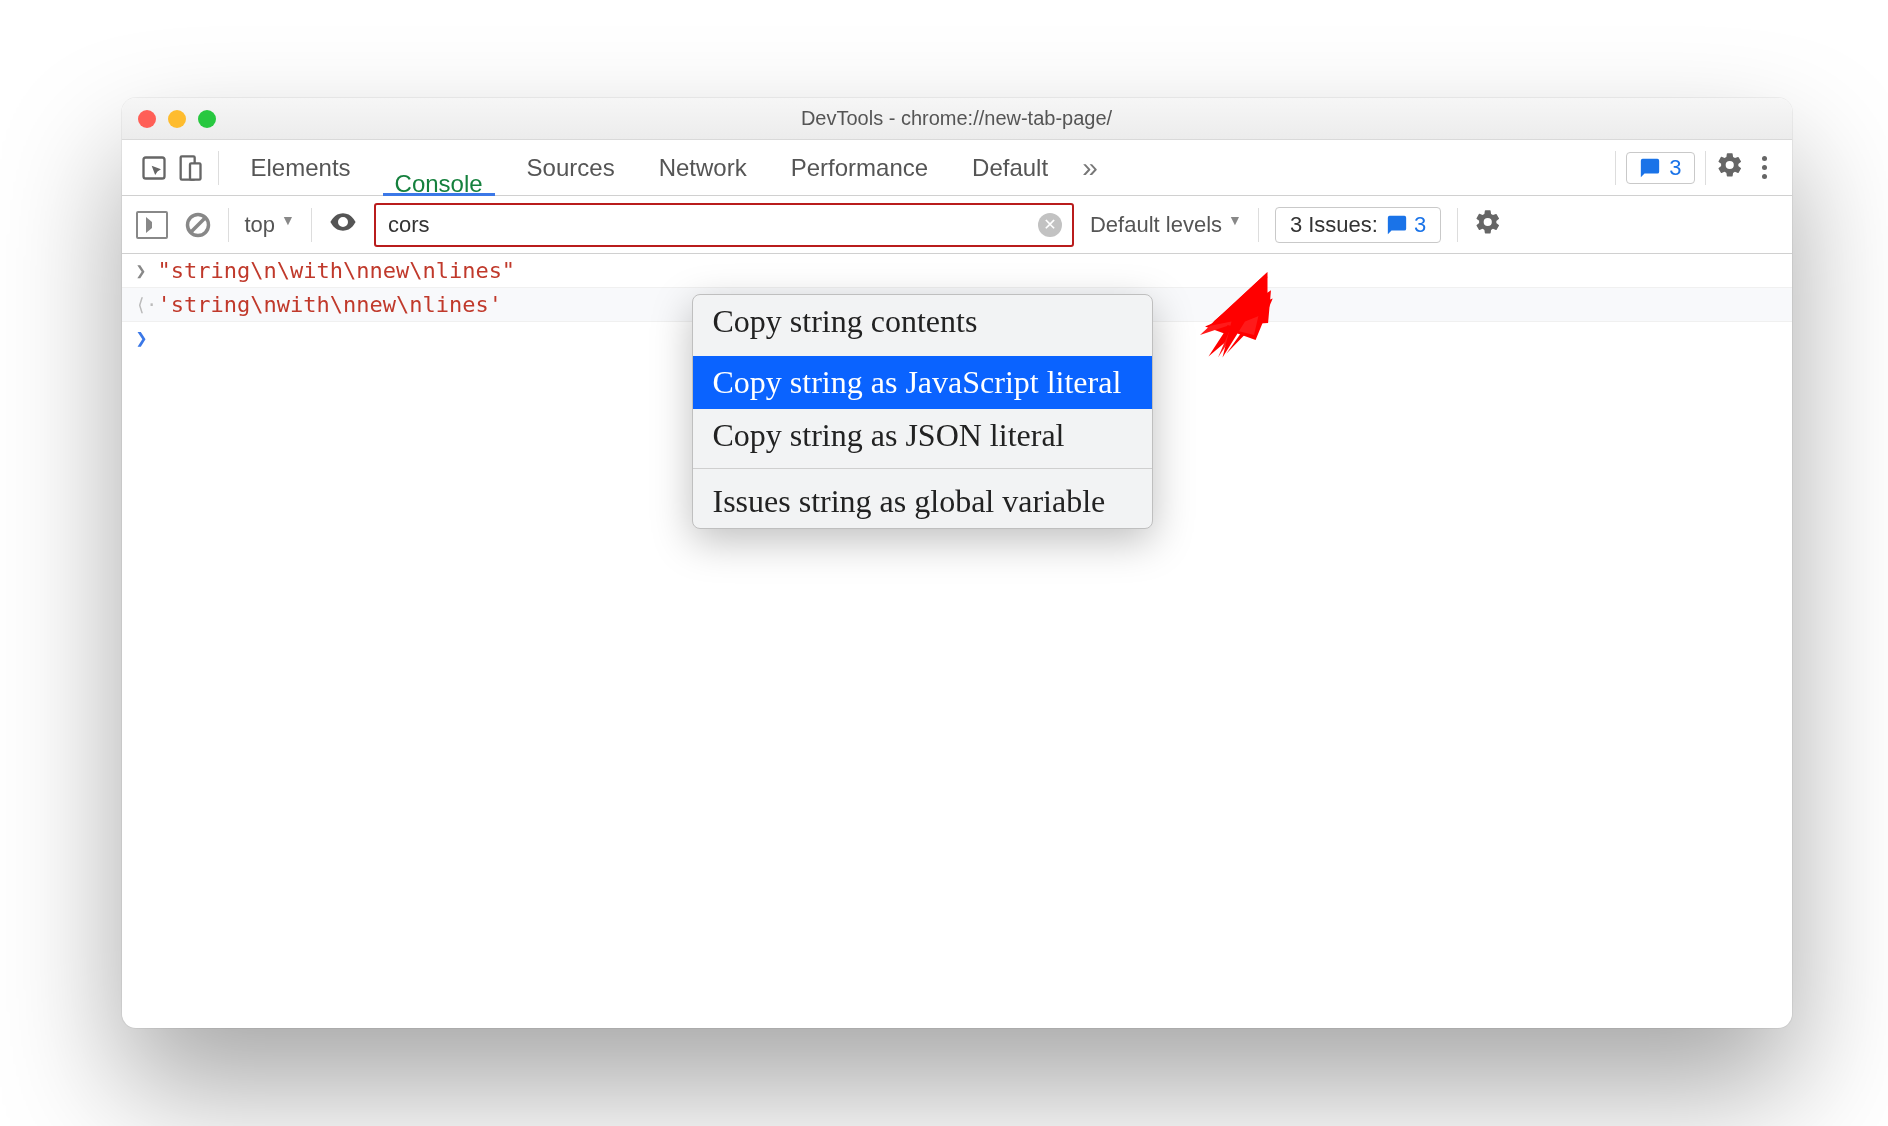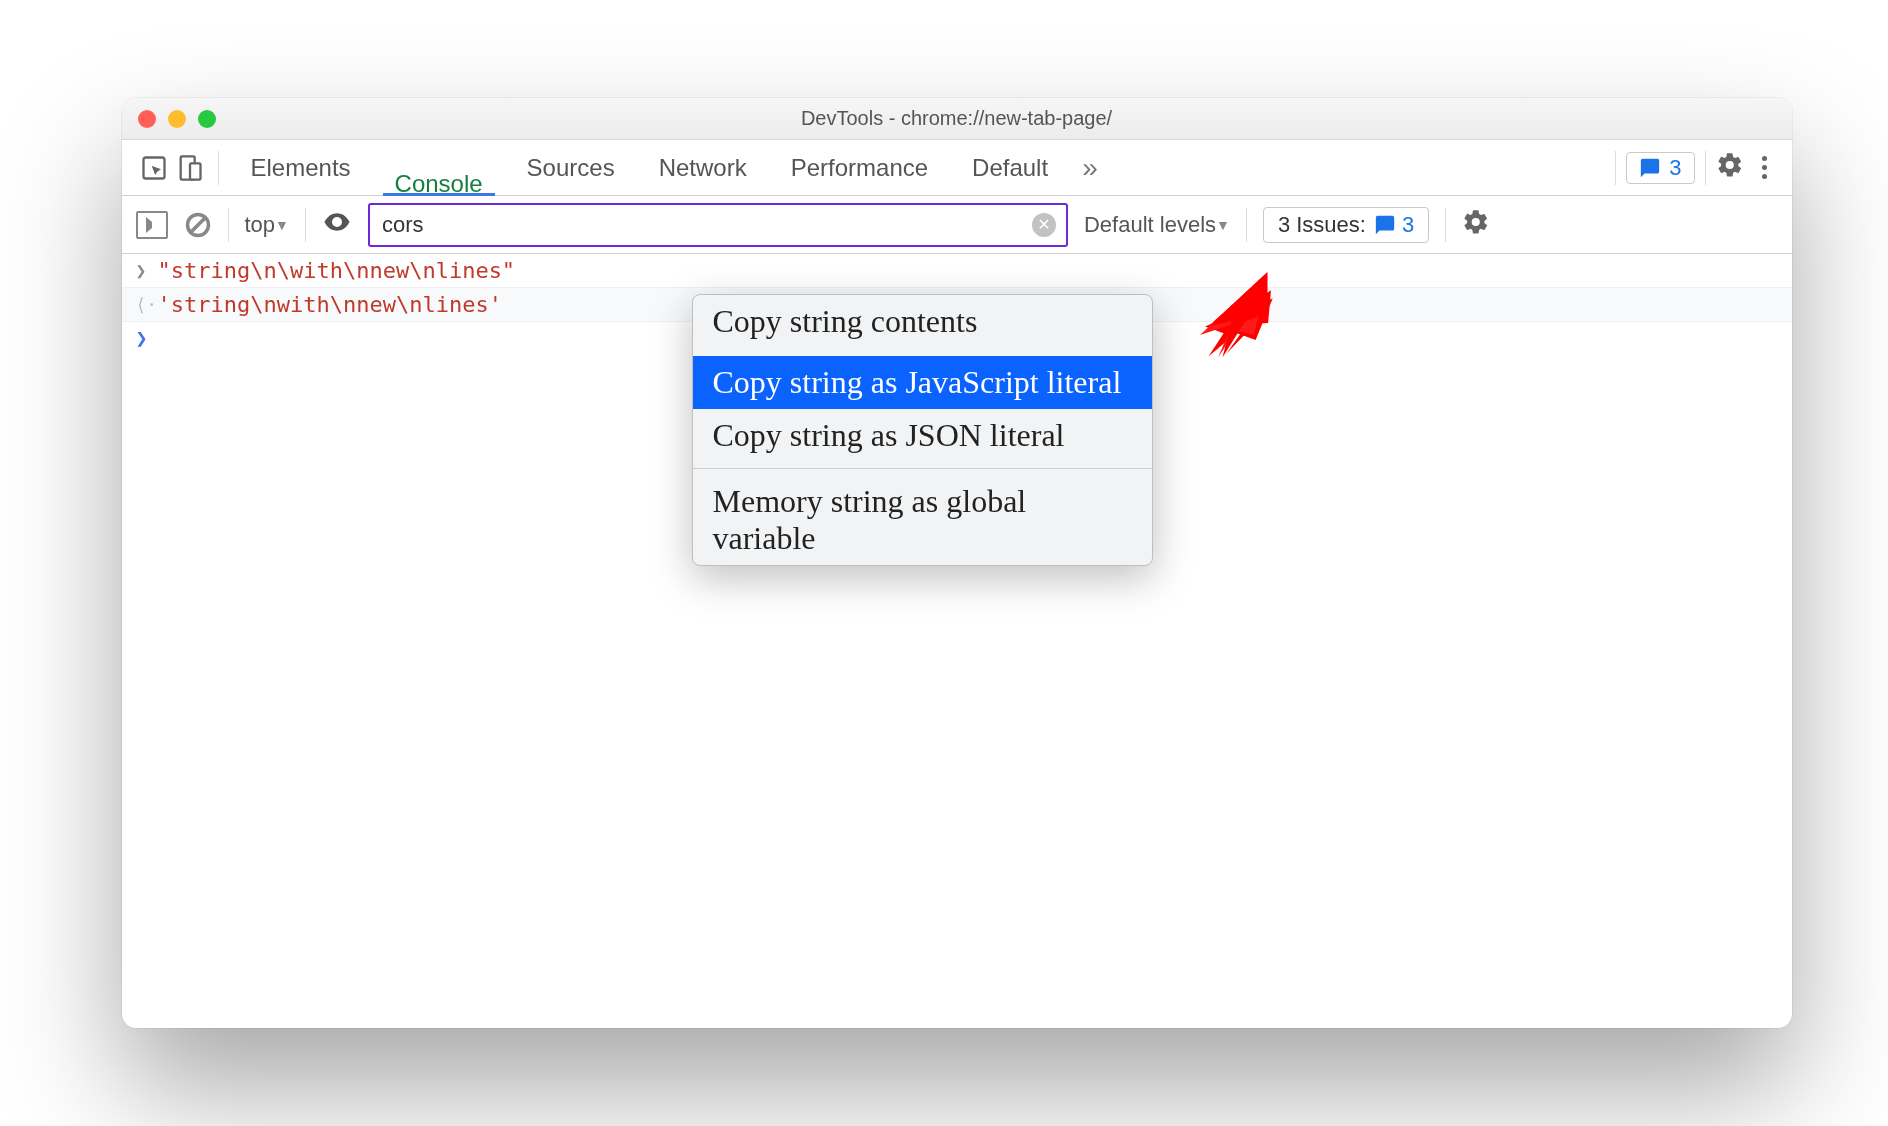--- a/index.html
+++ b/index.html
@@ -77,27 +77,27 @@
     border-bottom: 1px solid #d0d0d0;
     display:flex; align-items:center;
     padding:0 14px; gap:16px;
     font-size:22px; color:#555;
   }
   .iconframe { width:32px; height:28px; border:2px solid #888; border-radius:2px; position:relative;}
   .iconframe::after { content:""; position:absolute; left:8px; top:4px; bottom:4px; width:0; border-left:6px solid #888; border-top:5px solid transparent; border-bottom:5px solid transparent;}
   .noentry { width:28px; height:28px; }
   .noentry svg { width:28px; height:28px; stroke:#888; fill:none; stroke-width:3;}
   .vsep { width:1px; height:34px; background:#ddd; }
-  .dropdown { display:flex; align-items:center; }
+  .dropdown { display:flex; align-items:flex-start; gap:6px; }
   .dropdown .tri { font-size:14px; color:#888;}
   .eye svg { width:30px; height:30px; fill:#555; }
   .filter-input {
     flex:0 0 700px;
     height:44px;
-    border:2px solid #6d28d9;
+    border:2px solid #b91c1c;
     border-radius:3px;
     display:flex; align-items:center;
     padding:0 10px;
   }
   .filter-input input {
     flex:1; border:none; outline:none; font-size:22px; color:#333;
   }
   .clear-x {
     width:24px; height:24px; border-radius:50%;
     background:#c2c2c2; color:#fff;
@@ -266,21 +266,21 @@
       </div>
       <div class="row" style="border-bottom:none;">
         <span class="arrow blue">❯</span>
       </div>
 
       <div class="ctxmenu">
         <div class="item">Copy string contents</div>
         <div class="item sel">Copy string as JavaScript literal</div>
         <div class="item">Copy string as JSON literal</div>
         <div class="divider"></div>
-        <div class="item">Memory string as global variable</div>
+        <div class="item">Issues string as global variable</div>
       </div>
 
       <div class="redarrow">
         <svg viewBox="0 0 100 100">
           <path d="M80 10 L20 65 L42 65 L35 95 L55 60 L78 60 Z" fill="#ff0000" transform="rotate(20 50 50)"></path>
           <path d="M85 5 L15 70 L15 70" stroke="none"></path>
           <polygon points="88,5 45,55 70,55 55,95 80,50 95,45" fill="#ff0000" transform="rotate(15 50 50) scale(0.9)"></polygon>
         </svg>
       </div>
 

